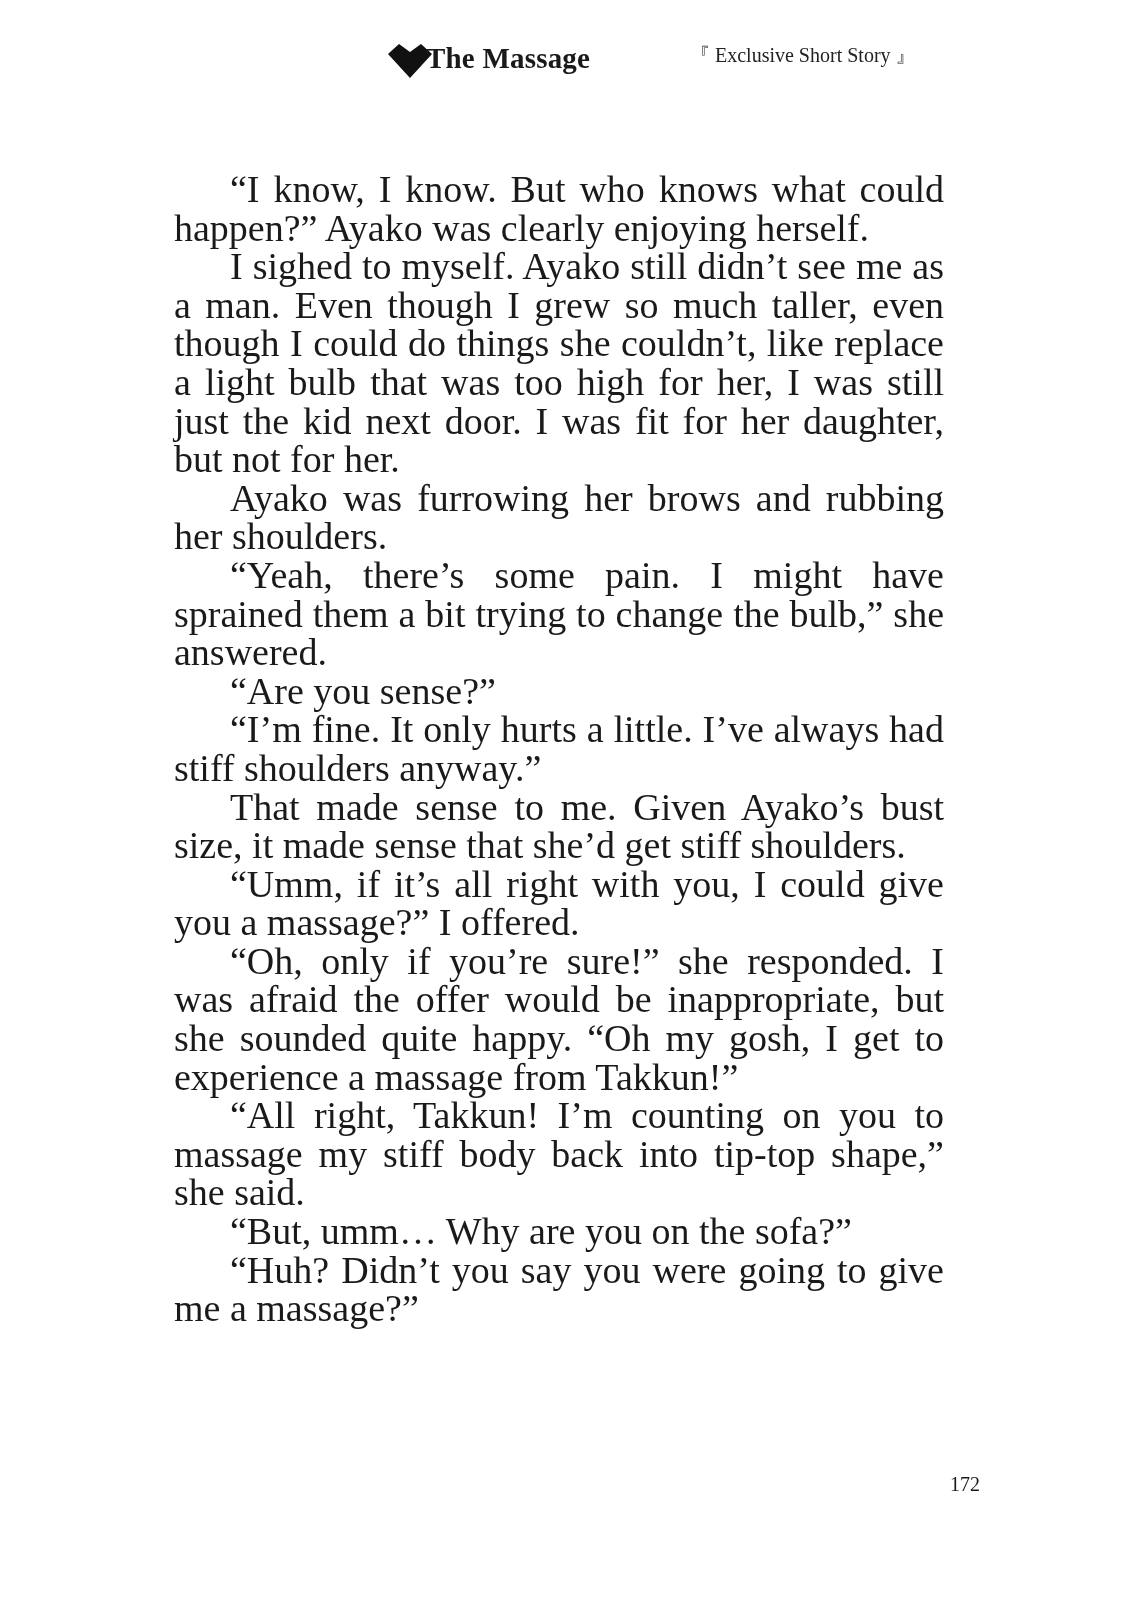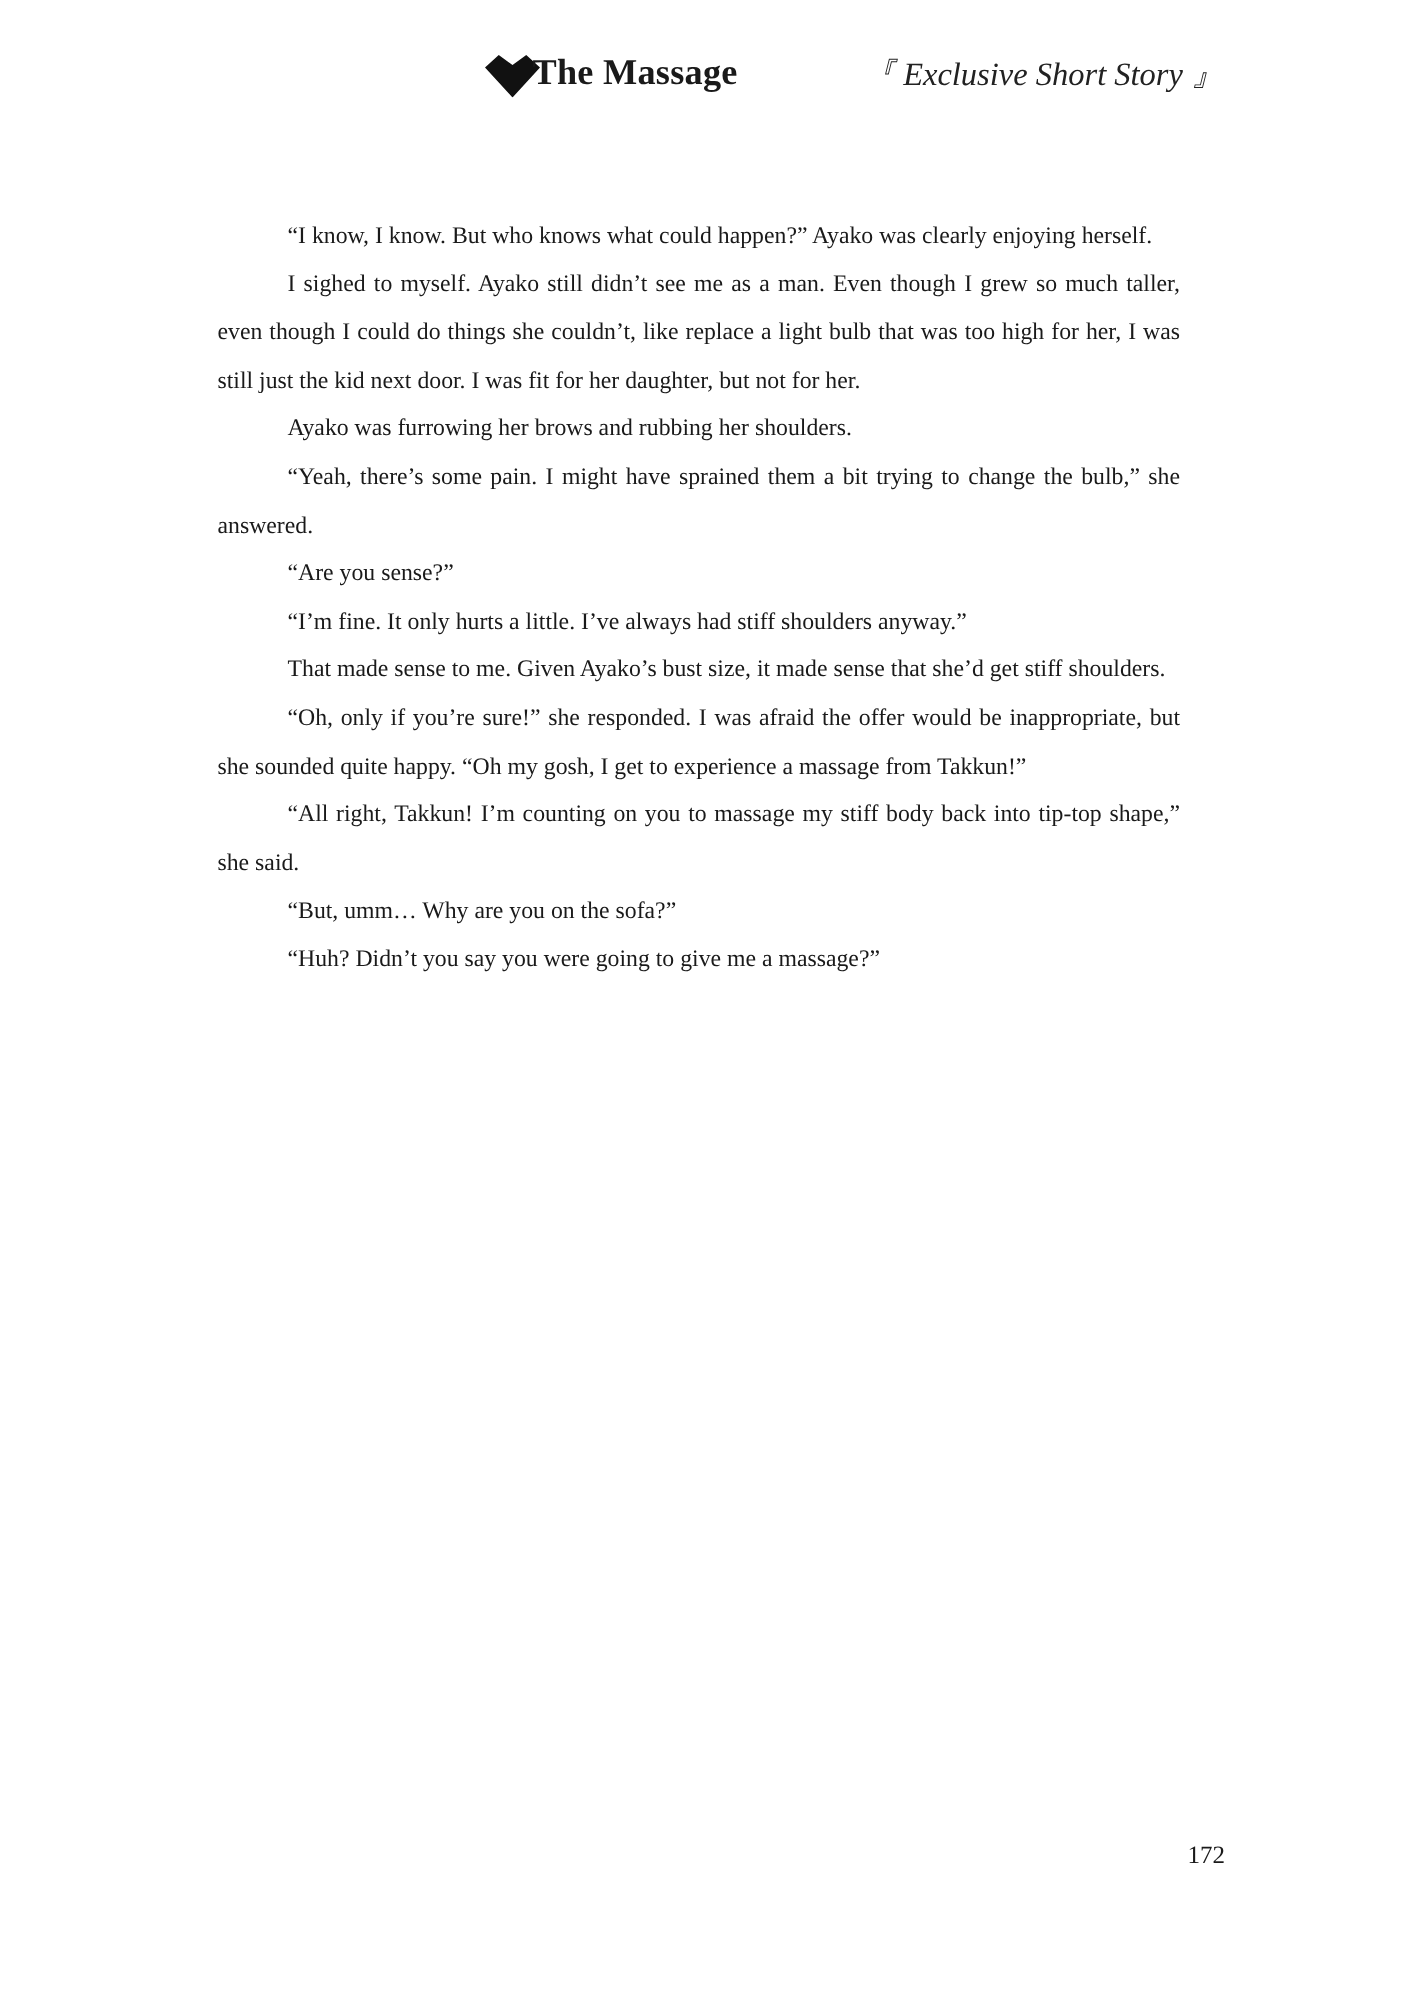--- a/index.html
+++ b/index.html
@@ -1,22 +1,22 @@
 <!DOCTYPE html>
 <html><head>
   <meta charset="utf-8">
   <style>
     html, body { margin: 0; padding: 0; background: #ffffff; }
     body { width: 1123px; height: 1600px; position: relative; overflow: hidden;
            font-family: "Liberation Serif", "DejaVu Serif", serif; color: #1a1a1a; }
     .header { position: absolute; top: 36px; left: 0; width: 1123px; height: 48px; }
     .heart { position: absolute; left: 388px; top: 8px; width: 44px; height: 34px; }
     .chapter-title { position: absolute; left: 426px; top: 6px; font-size: 29px; font-weight: bold; letter-spacing: 0.2px; }
-    .series-label { position: absolute; left: 690px; top: 6px; font-size: 26px; color: #222; white-space: pre; font-style: italic; }
-    .body-text { position: absolute; left: 174px; top: 170px; width: 770px; font-size: 19px; line-height: 38.6px; }
+    .series-label { position: absolute; left: 690px; top: 6px; font-size: 20px; color: #222; white-space: pre; }
+    .body-text { position: absolute; left: 174px; top: 170px; width: 770px; font-size: 38px; line-height: 38.6px; }
     .body-text p { margin: 0; text-align: justify; text-indent: 56px; }
     .page-number { position: absolute; left: 950px; top: 1473px; font-size: 20px; }
     em { font-style: italic; }
   </style>
 </head>
 <body>
 
 <div class="header">
   <svg class="heart" viewBox="0 0 44 34">
     <polygon points="0,10 11,0 22,8 33,0 44,10 22,34" fill="#111"></polygon>
@@ -26,19 +26,20 @@
 </div>
 
 <div class="body-text">
   <p>“I know, I know. But who knows what could happen?” Ayako was clearly enjoying herself.</p>
   <p>I sighed to myself. Ayako still didn’t see me as a man. Even though I grew so much taller, even though I could do things she couldn’t, like replace a light bulb that was too high for her, I was still just the kid next door. I was fit for her daughter, but not for her.</p>
   <p>Ayako was furrowing her brows and rubbing her shoulders.</p>
   <p>“Yeah, there’s some pain. I might have sprained them a bit trying to change the bulb,” she answered.</p>
   <p>“Are you sense?”</p>
   <p>“I’m fine. It only hurts a little. I’ve always had stiff shoulders anyway.”</p>
   <p>That made sense to me. Given Ayako’s bust size, it made sense that she’d get stiff shoulders.</p>
+  <p>“Umm, if it’s all right with you, I could give you a massage?” I offered.</p>
   <p>“Oh, only if you’re sure!” she responded. I was afraid the offer would be inappropriate, but she sounded quite happy. “Oh my gosh, I get to experience a massage from Takkun!”</p>
   <p>“All right, Takkun! I’m counting on you to massage my stiff body back into tip-top shape,” she said.</p>
   <p>“But, umm… Why are you on the sofa?”</p>
   <p>“Huh? Didn’t you say you were going to give me a massage?”</p>
 </div>
 
 <div class="page-number">172</div>
 
 </body></html>

